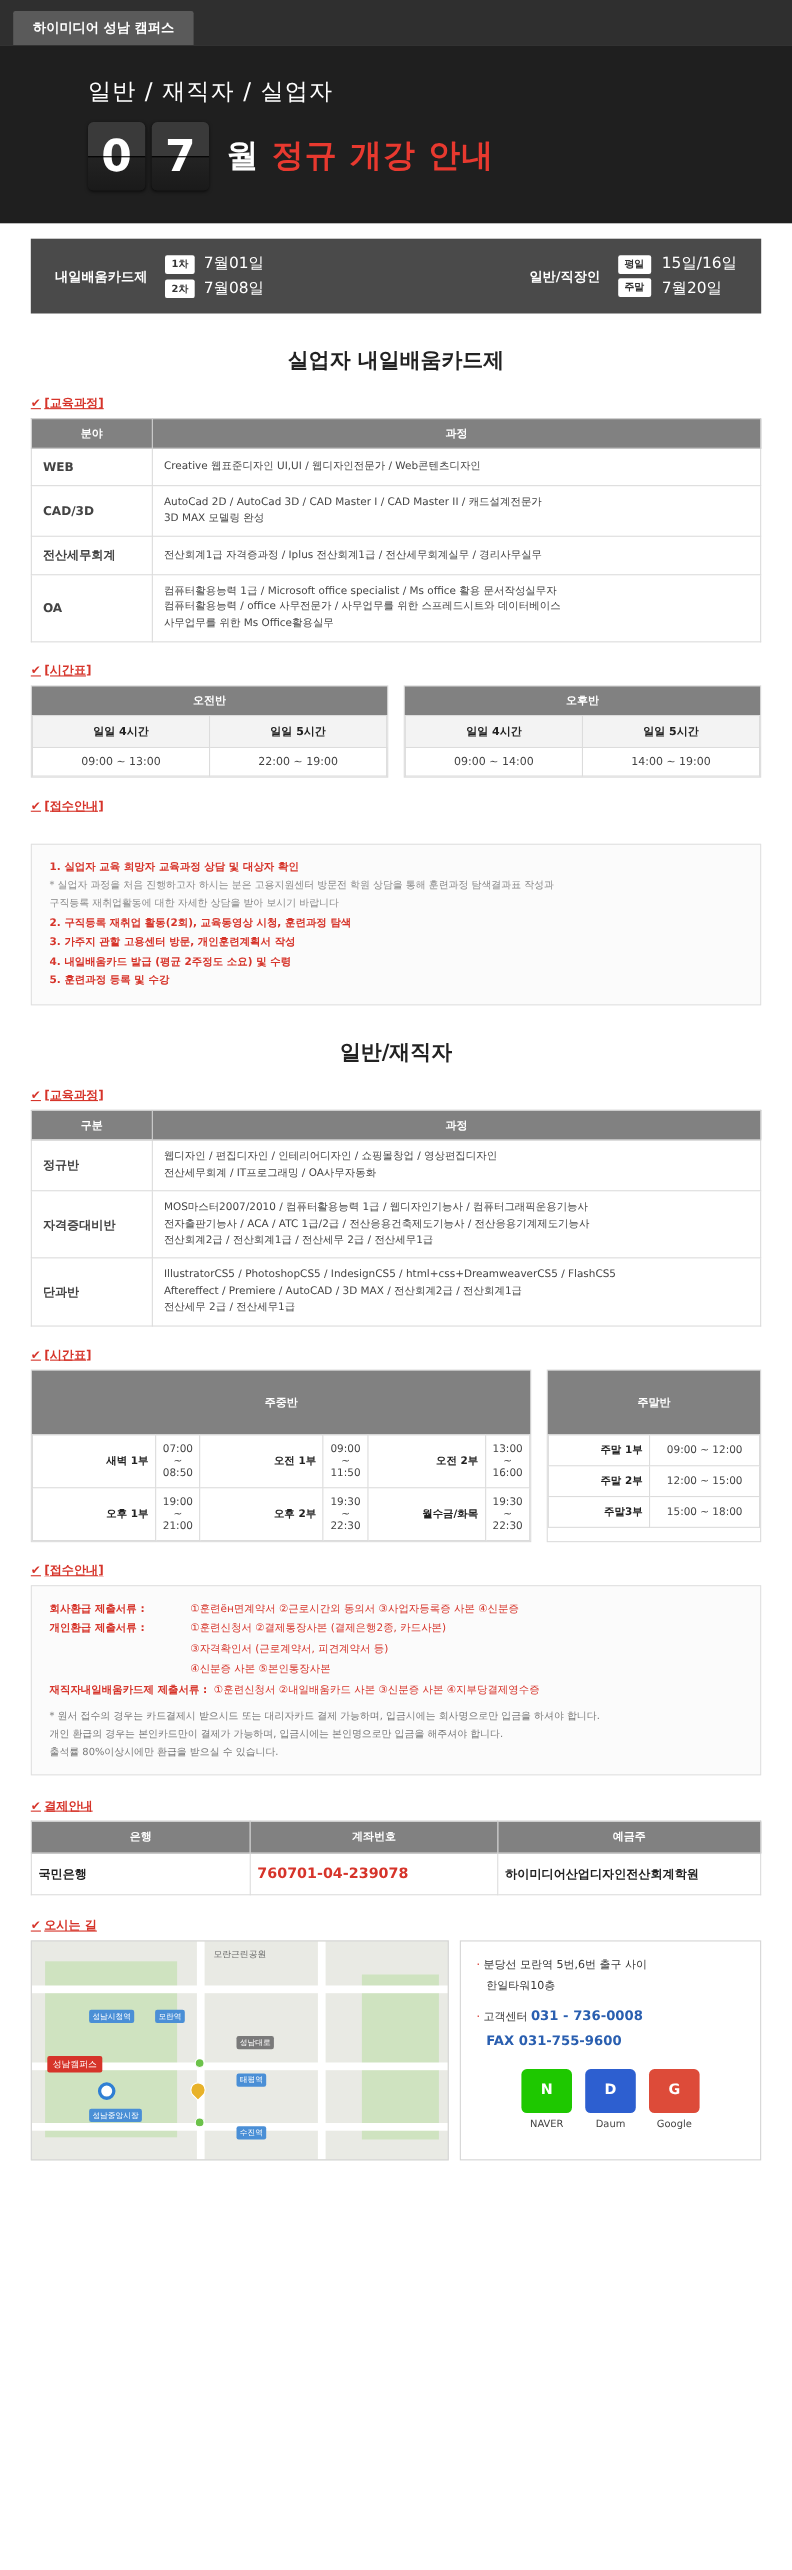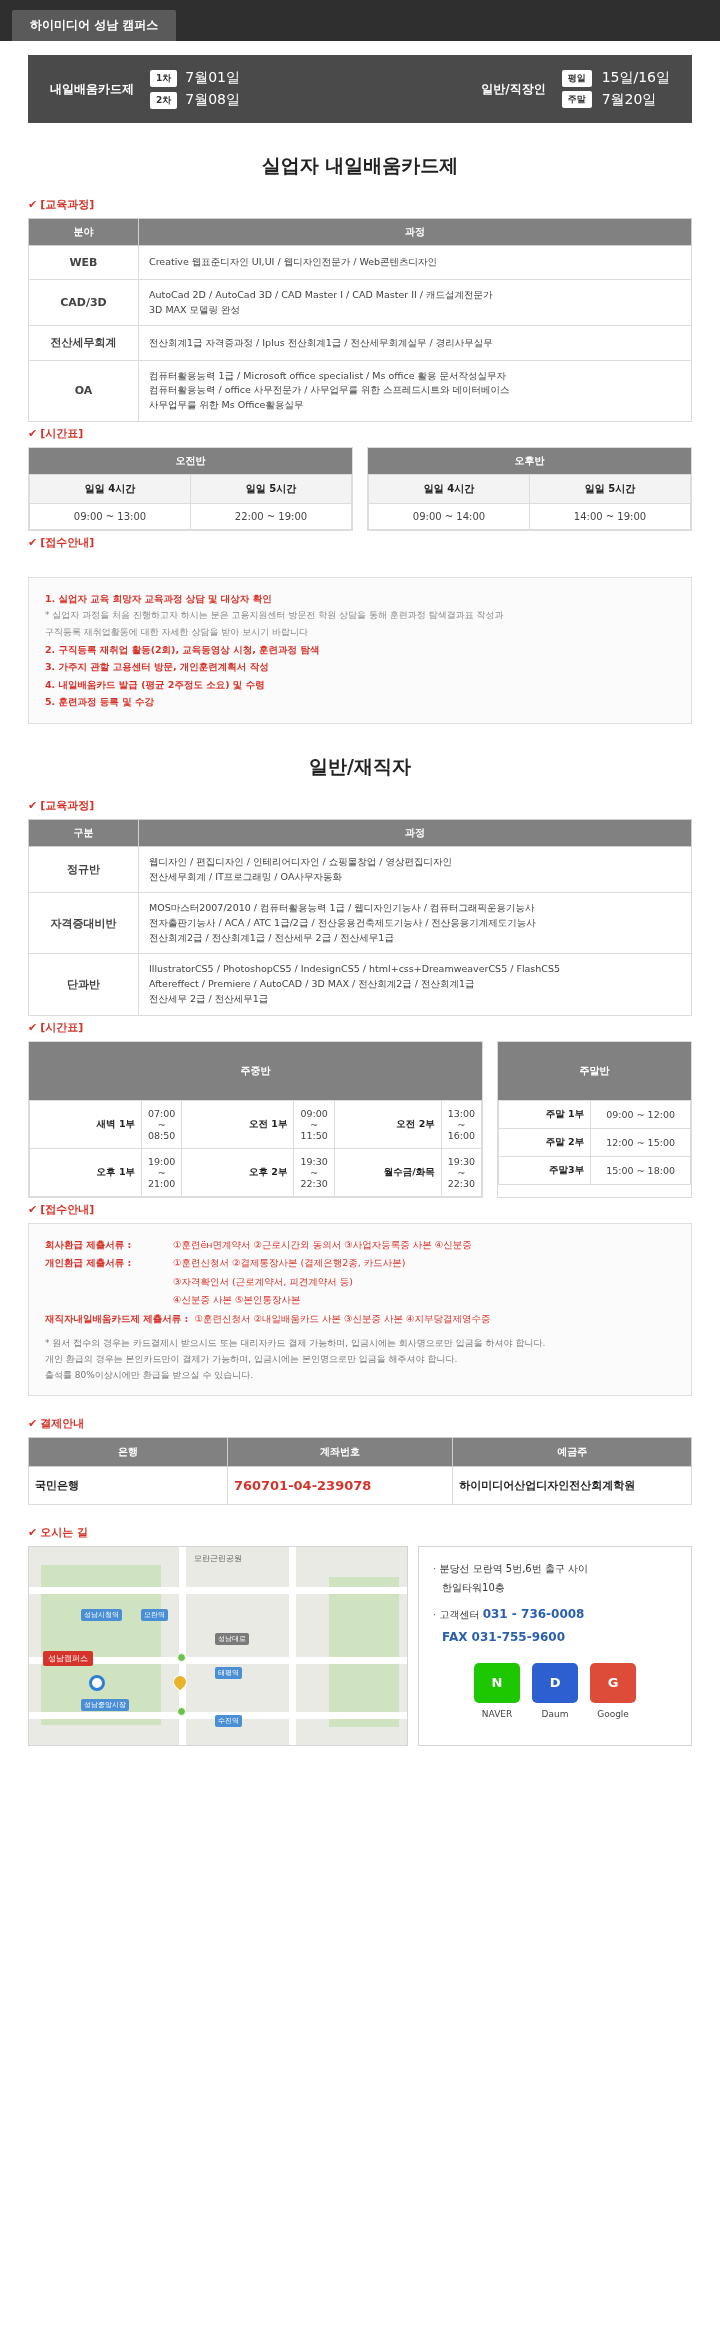--- a/index.html
+++ b/index.html
@@ -107,21 +107,22 @@
     text-align: center;
     font-size: 19px;
     font-weight: bold;
     color: #222;
     margin: 30px 0 18px 0;
   }
   .sub-head {
     color: #d6342a;
     font-size: 11px;
     font-weight: bold;
-    margin: 4px 0 6px 0;
+    margin: 18px 0 6px 0;
+    text-decoration: underline;
   }
   .check { color: #d6342a; font-weight: bold; margin-right: 3px; }
 
   table.grid {
     width: 100%;
     border-collapse: collapse;
     font-size: 9.5px;
   }
   table.grid th {
     background: #818181;
@@ -132,21 +133,21 @@
     font-size: 10px;
   }
   table.grid td {
     border: 1px solid #dcdcdc;
     padding: 8px 10px;
     vertical-align: middle;
     line-height: 1.55;
     color: #444;
   }
   td.cat {
-    text-align: center;
+    text-align: left;
     font-weight: bold;
     color: #222;
     font-size: 11px;
     width: 110px;
     background: #fff;
   }
 
   
   .tt-wrap { display: flex; gap: 14px; }
   .tt { flex: 1; border: 1px solid #dcdcdc; }
@@ -274,20 +275,34 @@
 </style>
 </head>
 <body>
 
 <div class="page">
 
   <div class="topbar">
     <div class="campus-tab">하이미디어 성남 캠퍼스</div>
   </div>
 
+  <div class="hero">
+    <div class="hero-inner">
+      <div class="hero-sub">일반 / 재직자 / 실업자</div>
+      <div class="hero-row">
+        <div class="flip">
+          <div class="flip-card">0</div>
+          <div class="flip-card">7</div>
+        </div>
+        <div class="hero-title">
+          <span>월 </span><span class="red">정규 개강 안내</span>
+        </div>
+      </div>
+    </div>
+  </div>
 
   <div class="infobar">
     <div class="ib-left">
       <div class="ib-label">내일배움카드제</div>
       <div class="ib-rows">
         <div class="ib-row">
           <span class="chip">1차</span>
           <span class="ib-date">7월01일</span>
         </div>
         <div class="ib-row">

